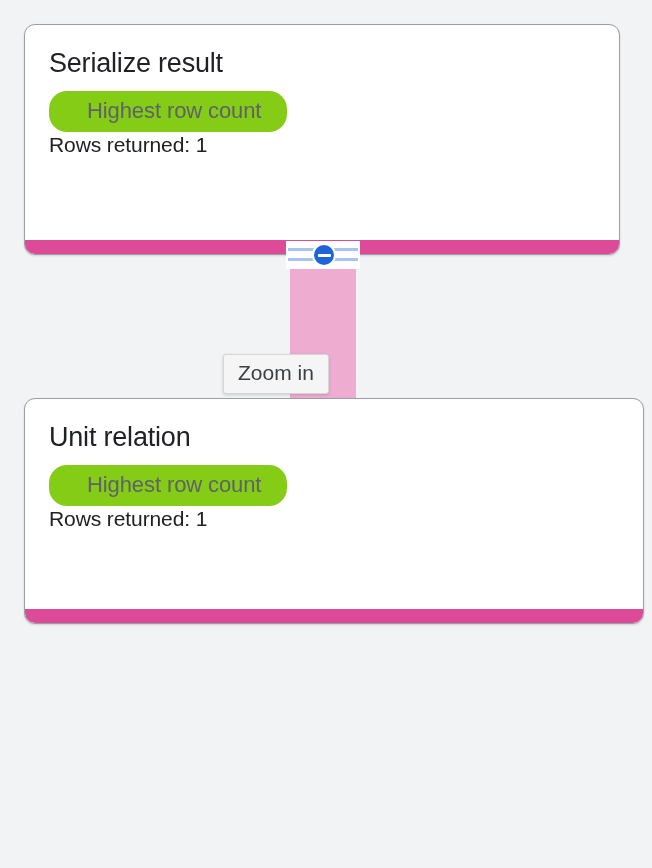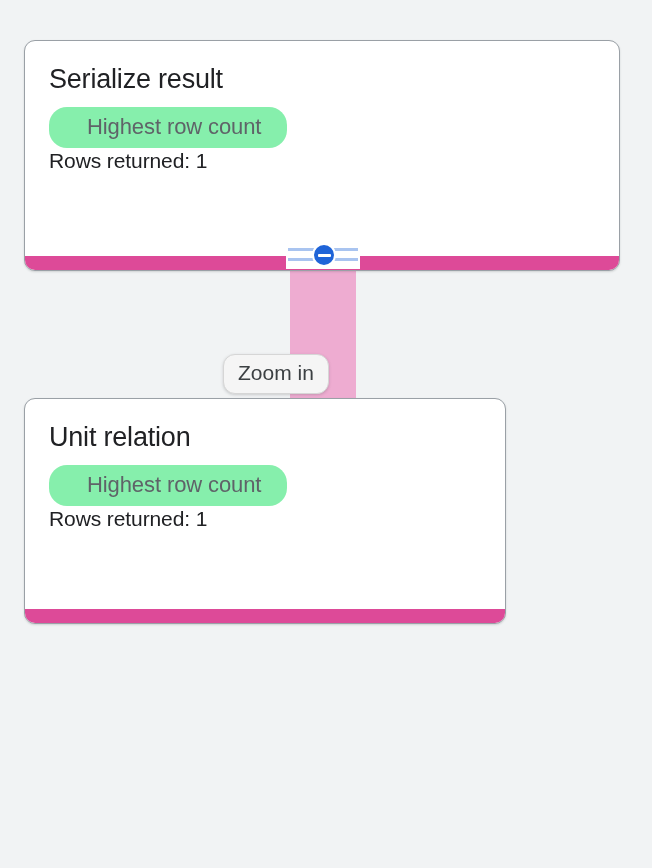--- a/index.html
+++ b/index.html
@@ -40,21 +40,21 @@
     font-size: 27px;
     line-height: 33px;
     font-weight: 400;
     color: #202124;
     letter-spacing: -0.2px;
     white-space: nowrap;
   }
   .chip {
     display: inline-block;
     margin-top: 11px;
-    background: #86efac;
+    background: #84cc16;
     border-radius: 18px;
     padding: 7px 26px 8px 38px;
     font-size: 22px;
     line-height: 26px;
     color: #5f6368;
     letter-spacing: -0.1px;
     white-space: nowrap;
   }
   .rows-line {
     font-size: 21px;
@@ -65,22 +65,22 @@
   }
   .node-bar {
     position: absolute;
     left: 0;
     right: 0;
     bottom: 0;
     height: 14px;
     background: #dd4a98;
   }
 
-  #node-1 { left: 24px; top: 40px;  width: 596px; height: 231px; }
-  #node-2 { left: 24px; top: 398px; width: 482px; height: 226px; }
+  #node-1 { left: 24px; top: 24px;  width: 596px; height: 231px; }
+  #node-2 { left: 24px; top: 398px; width: 620px; height: 226px; }
 
   
   .edge-band {
     position: absolute;
     left: 290px;
     top: 232px;
     width: 66px;
     height: 166px;
     background: #eeacd1;
   }
@@ -135,21 +135,21 @@
   }
 
   
   .tooltip {
     position: absolute;
     left: 223px;
     top: 354px;
     box-sizing: border-box;
     background: #f5f5f5;
     border: 1px solid #d6d6d6;
-    border-radius: 12px;
+    border-radius: 3px;
     padding: 6px 14px 8px 14px;
     font-size: 21px;
     line-height: 24px;
     color: #3c4043;
     white-space: nowrap;
     box-shadow: 0 1px 3px rgba(60,64,67,0.22);
   }
 </style>
 </head>
 <body>

